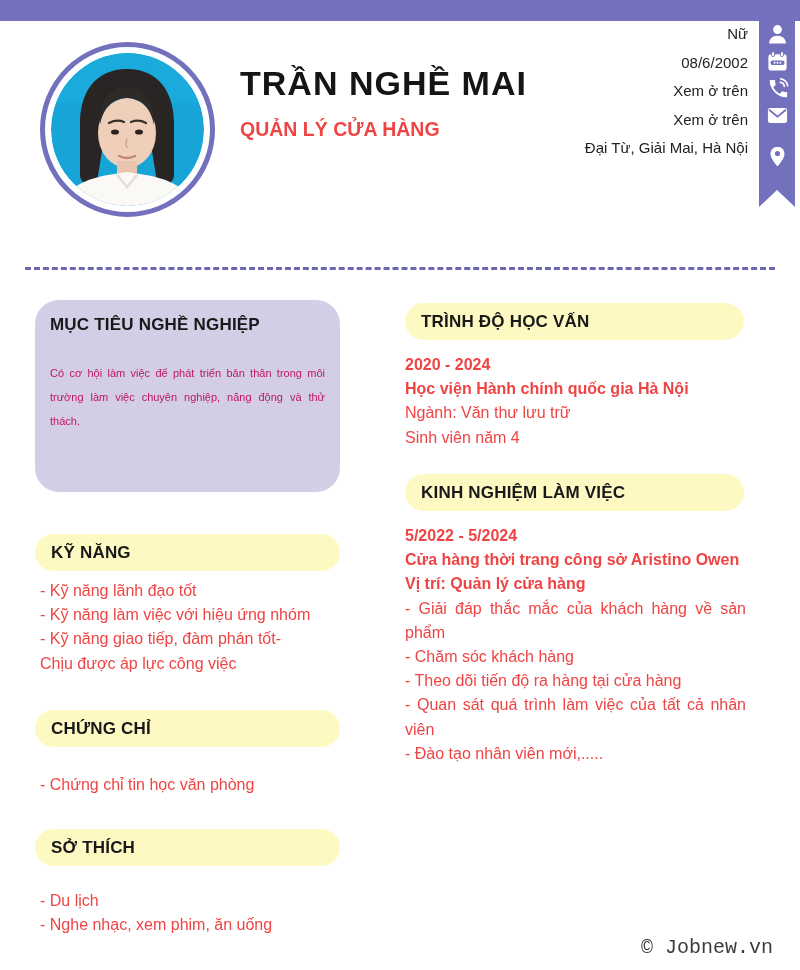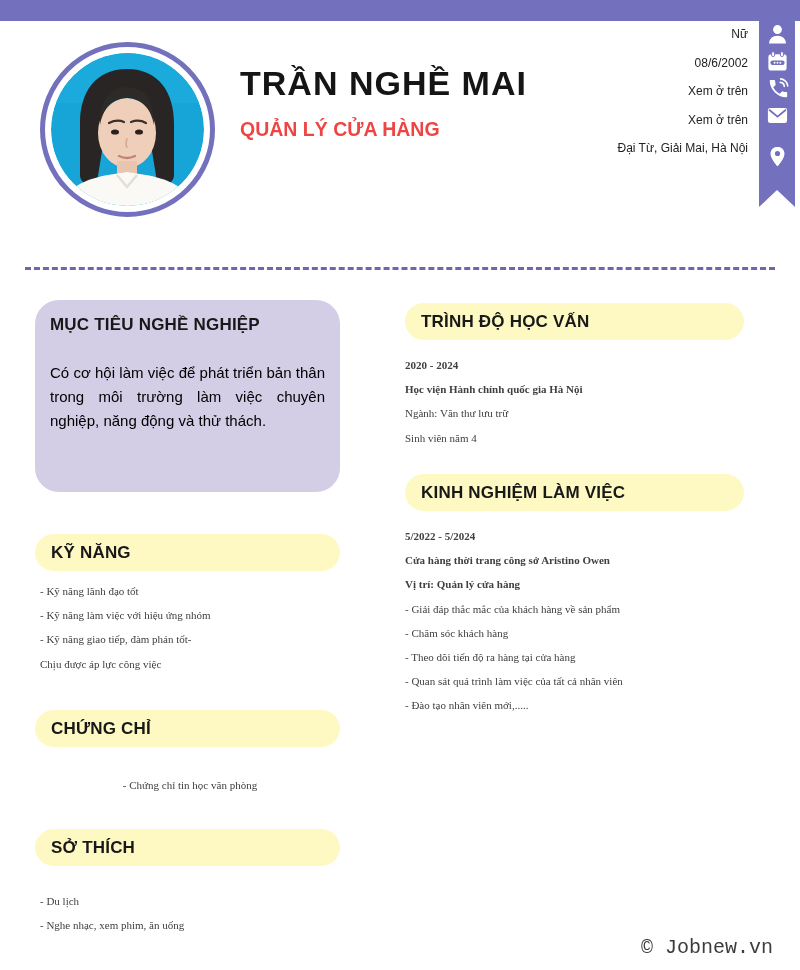--- a/index.html
+++ b/index.html
@@ -55,21 +55,21 @@
   }
   .jobtitle {
     position: absolute; left: 240px; top: 118px;
     font-size: 19.5px; font-weight: bold;
     color: #ef4444;
   }
   .info {
     position: absolute; top: 20px; right: 52px;
     width: 190px;
     text-align: right;
-    font-size: 12px; line-height: 28.6px;
+    font-size: 15px; line-height: 28.6px;
     color: #222222;
   }
 
   
   .divider {
     position: absolute; left: 25px; top: 267px;
     width: 750px; height: 0;
     border-top: 3px dashed #6B68AE;
   }
 
@@ -77,42 +77,42 @@
   .pill {
     position: absolute;
     height: 37px;
     background: #fef9c3;
     border-radius: 18.5px;
     display: flex; align-items: center;
     padding-left: 16px;
     font-size: 17px; font-weight: bold; color: #181818;
     letter-spacing: 0.2px;
   }
-  .listtext { position: absolute; font-size: 11px; line-height: 24.2px; color: #404040; font-family: Liberation Serif, serif; }
+  .listtext { position: absolute; font-size: 16px; line-height: 24.2px; color: #ef4444; }
   .listtext .preline { white-space: pre-line; }
 
   
   .objective-box {
     position: absolute; left: 35px; top: 300px;
     width: 305px; height: 192px;
     background: #D3CDE6; border-radius: 24px;
     padding: 15px 15px;
   }
   .objective-box .obj-title {
     font-size: 17px; font-weight: bold; color: #181818; letter-spacing: 0.2px;
   }
   .objective-box .obj-text {
     margin-top: 26px;
-    font-size: 15px; line-height: 24.2px;
-    text-align: justify; color: #000000;
+    font-size: 11px; line-height: 24.2px;
+    text-align: justify; color: #be185d;
   }
   .pill-skills   { left: 35px; top: 534px; width: 305px; }
   .list-skills   { left: 40px; top: 579px; width: 300px; }
   .pill-certs    { left: 35px; top: 710px; width: 305px; }
-  .list-certs    { left: 40px; top: 773px; width: 300px; text-align: center; }
+  .list-certs    { left: 40px; top: 773px; width: 300px; }
   .pill-hobbies  { left: 35px; top: 829px; width: 305px; }
   .list-hobbies  { left: 40px; top: 889px; width: 300px; }
 
   
   .pill-edu { left: 405px; top: 303px; width: 339px; }
   .edu-block { left: 405px; top: 353px; width: 340px; }
   .pill-exp { left: 405px; top: 474px; width: 339px; }
   .exp-block { left: 405px; top: 524px; width: 341px; }
   .bold-line { font-weight: bold; }
   .justify { text-align: justify; }

